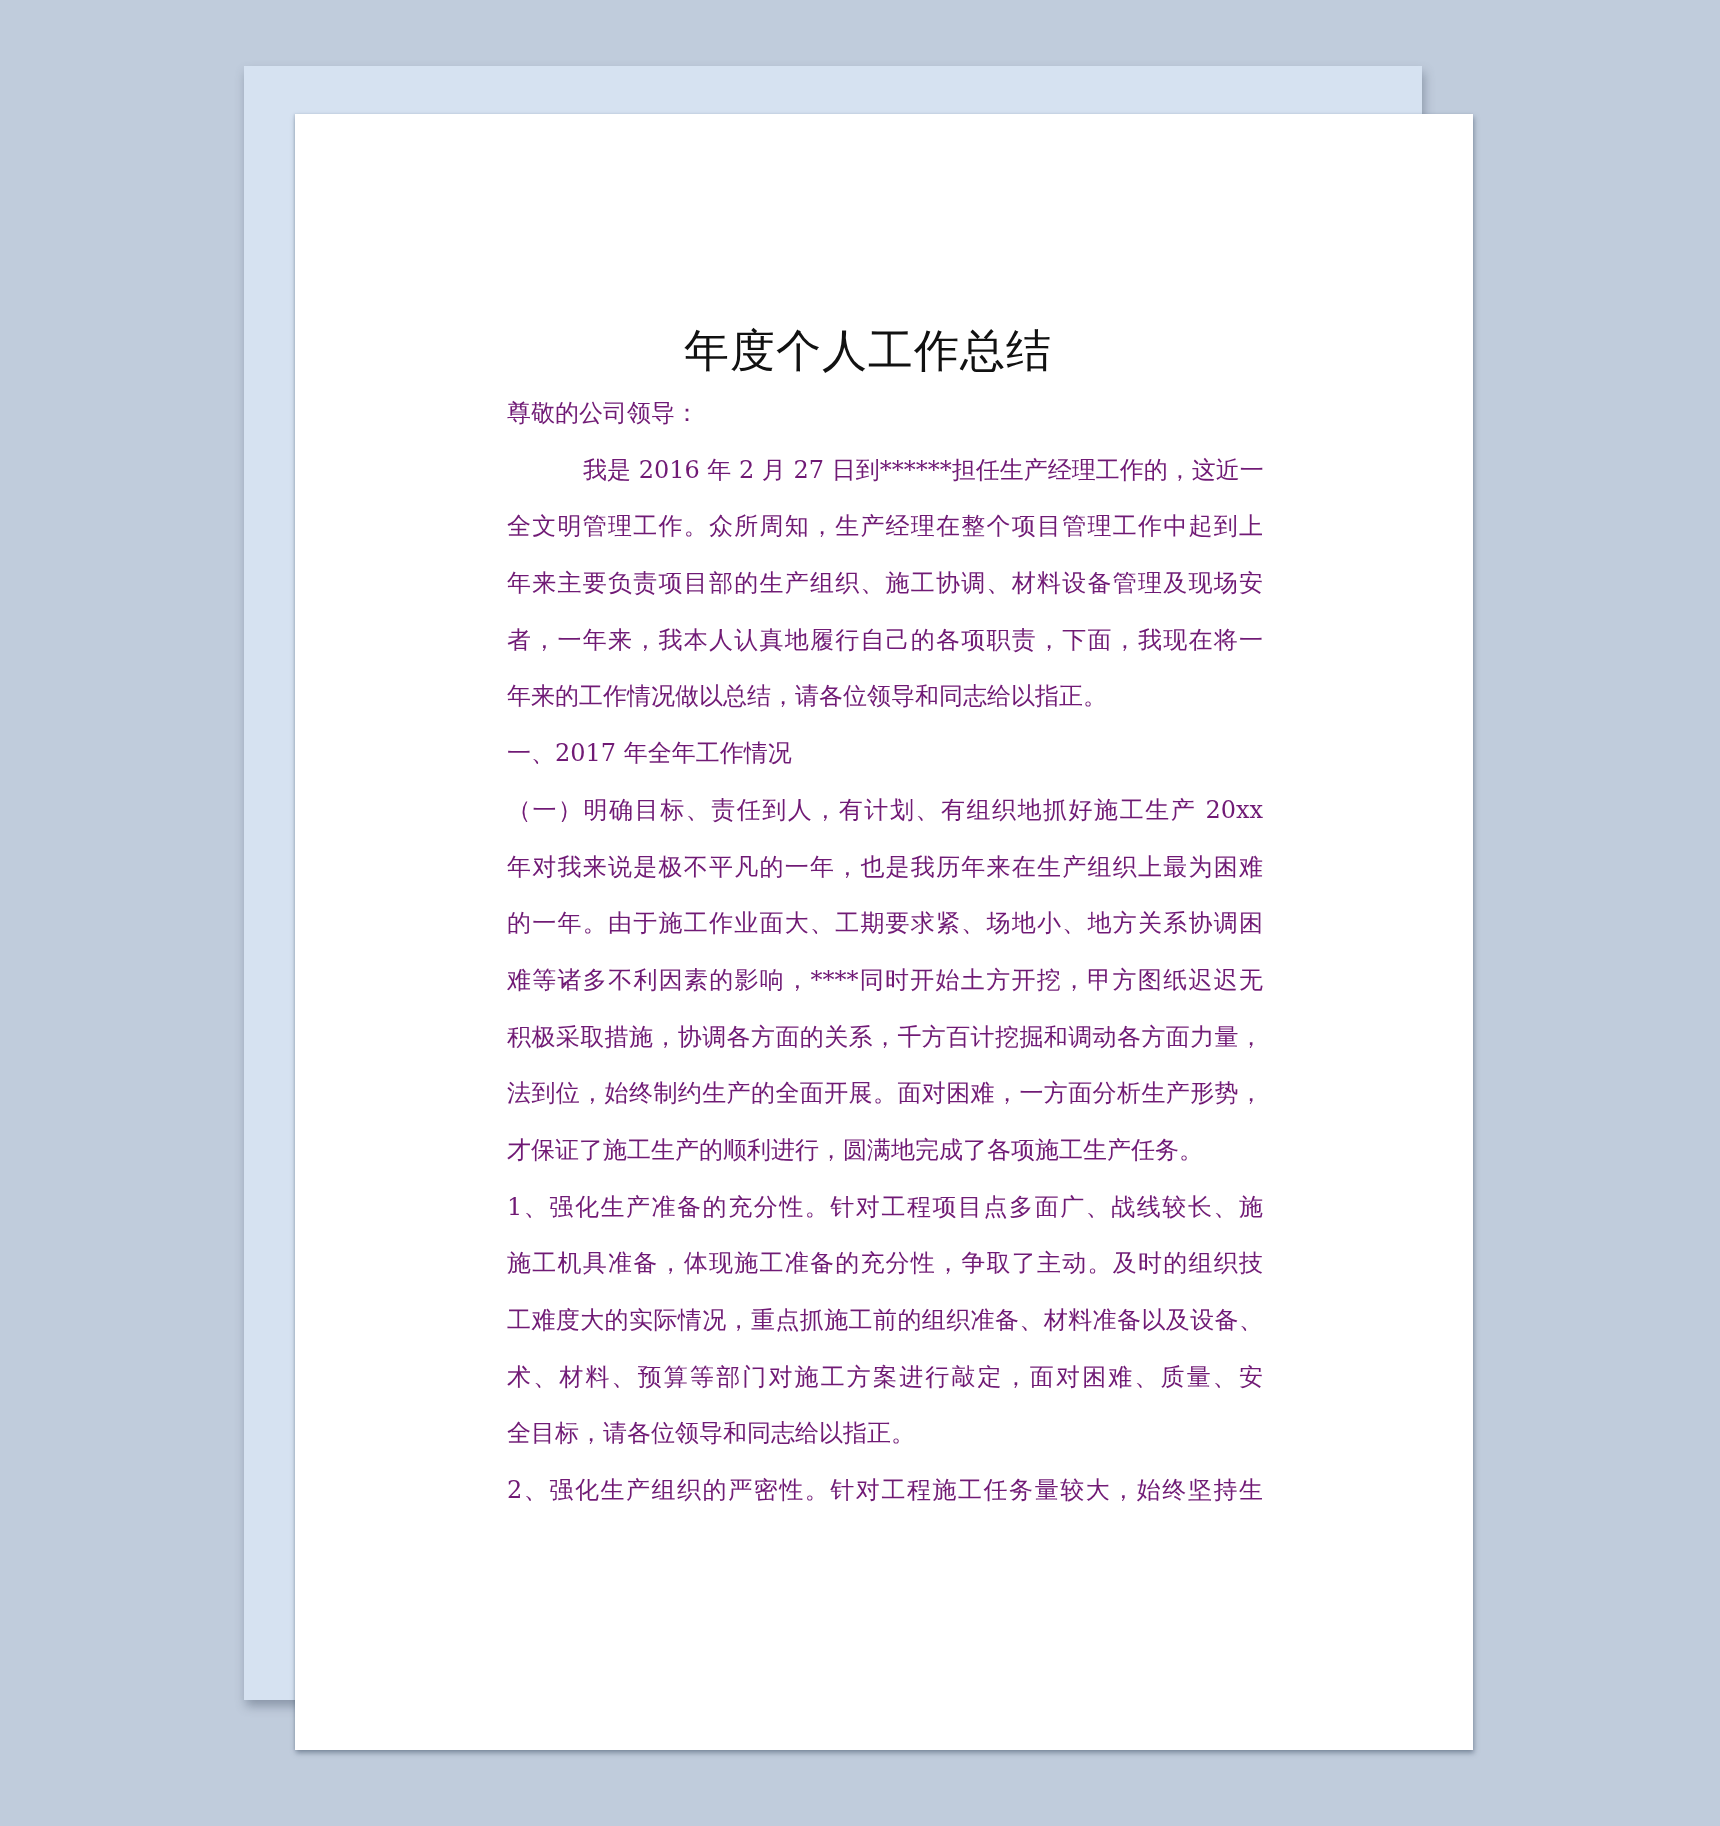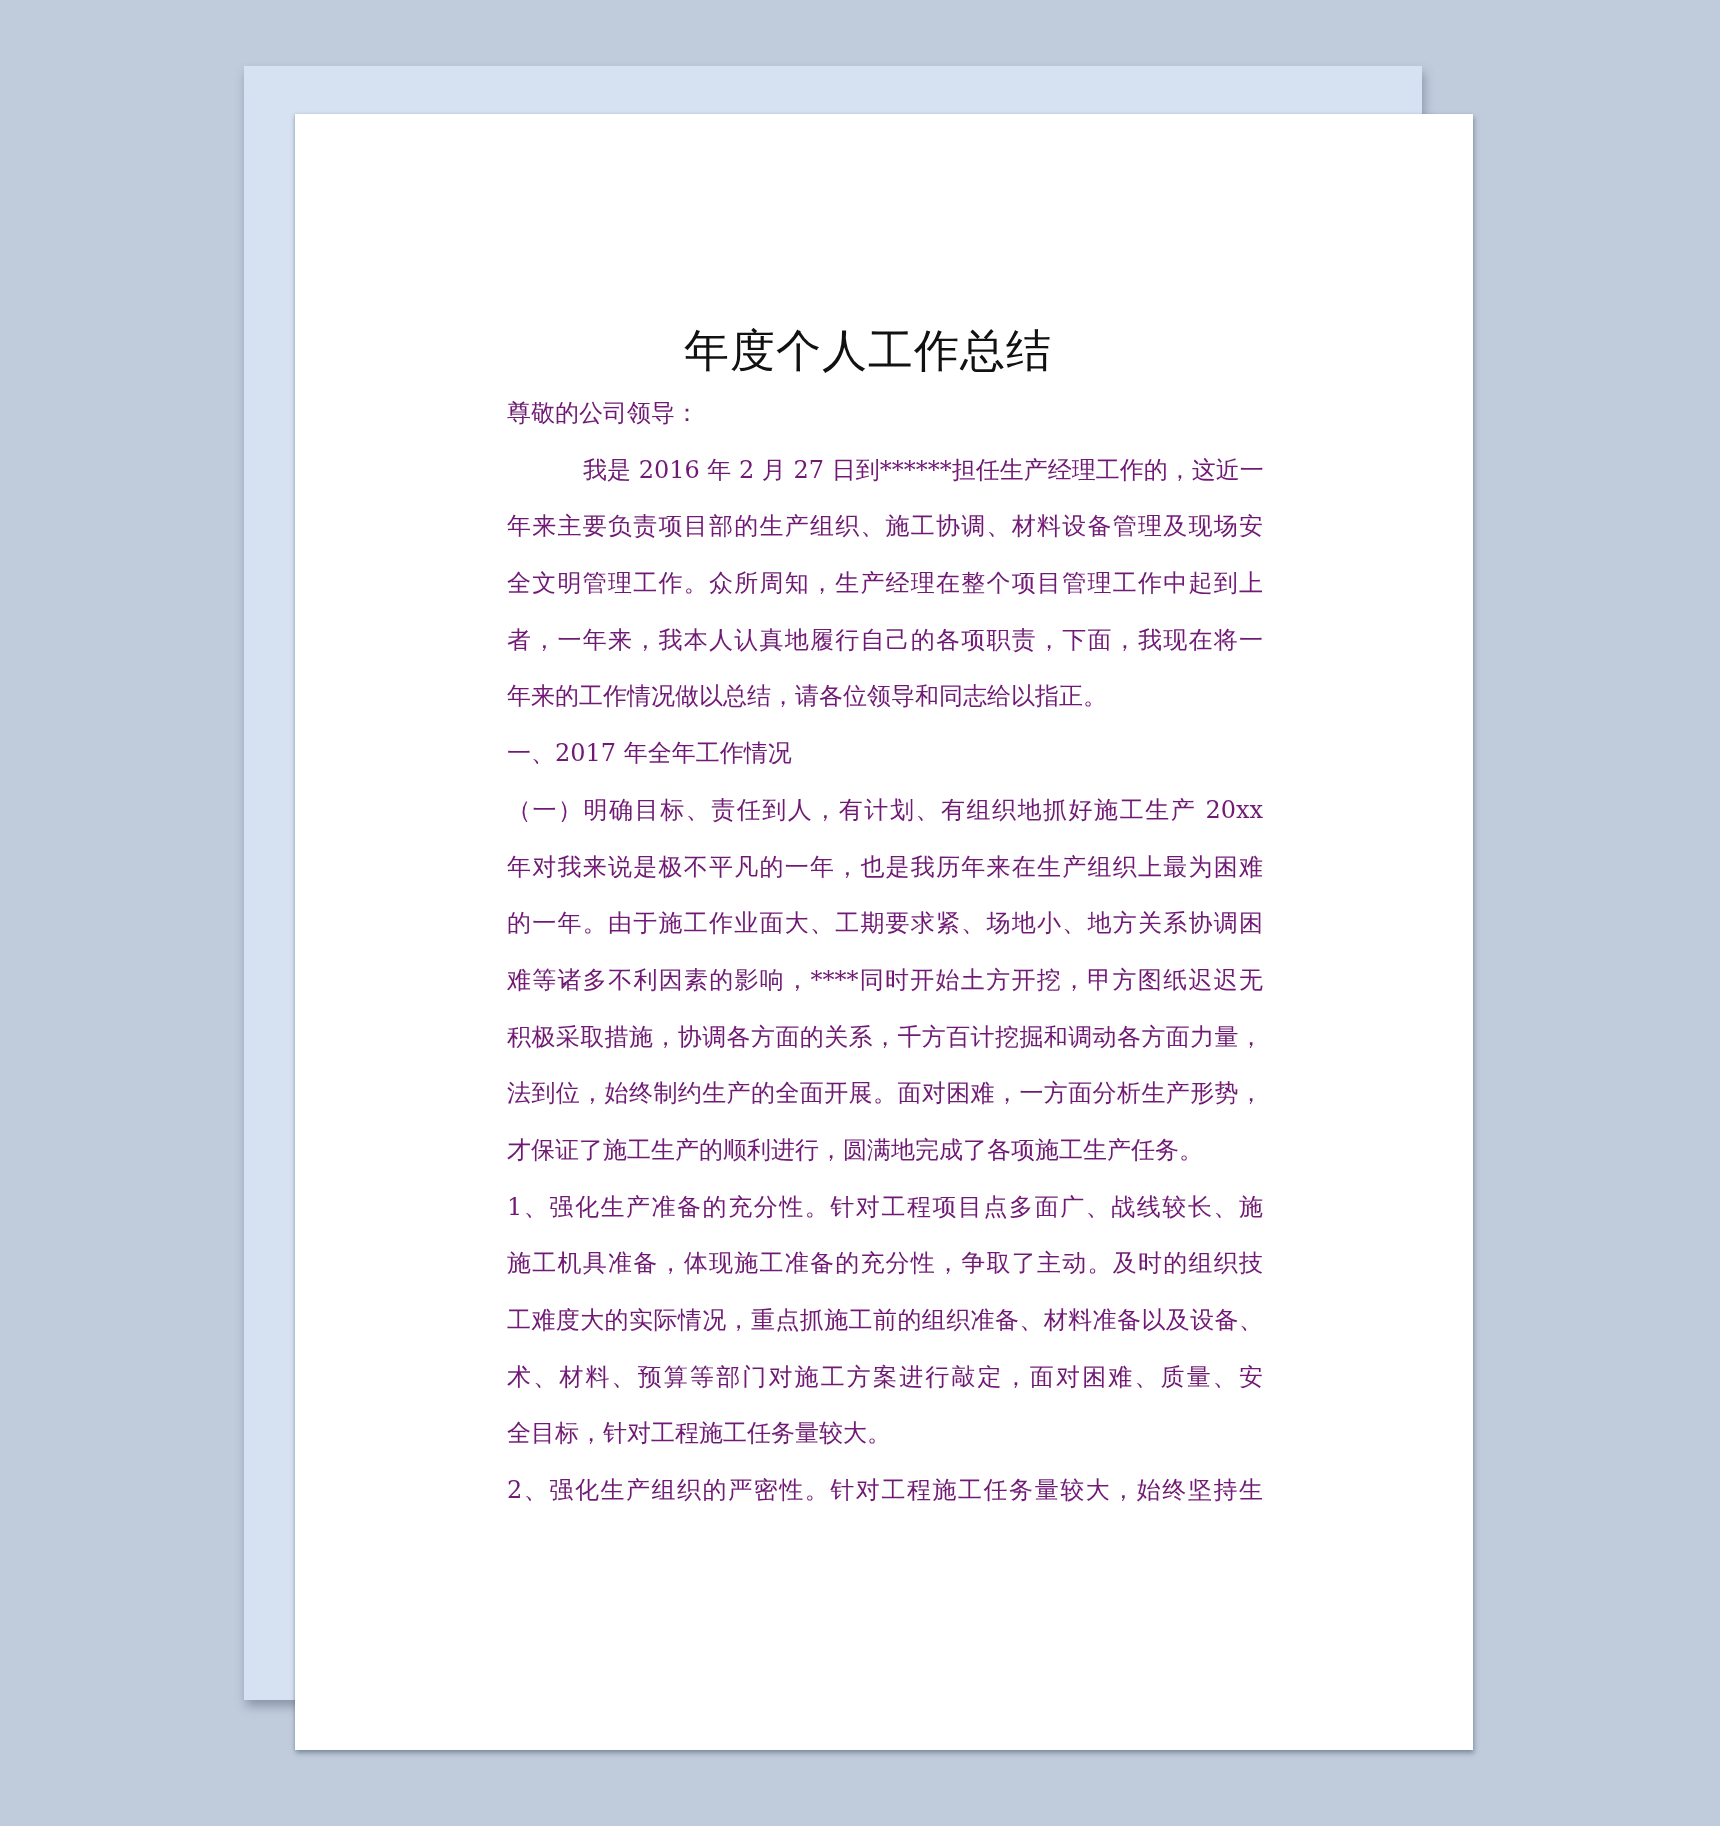--- a/index.html
+++ b/index.html
@@ -74,31 +74,31 @@
 
 <div class="back-page"></div>
 
 <div class="front-page"></div>
 
 <h1 class="doc-title">年度个人工作总结</h1>
 
 <div class="doc-body">
   <span class="line last">尊敬的公司领导：</span>
   <span class="line indent">我是 2016 年 2 月 27 日到******担任生产经理工作的，这近一</span>
+  <span class="line">全文明管理工作。众所周知，生产经理在整个项目管理工作中起到上</span>
   <span class="line">年来主要负责项目部的生产组织、施工协调、材料设备管理及现场安</span>
-  <span class="line">全文明管理工作。众所周知，生产经理在整个项目管理工作中起到上</span>
   <span class="line">者，一年来，我本人认真地履行自己的各项职责，下面，我现在将一</span>
   <span class="line last">年来的工作情况做以总结，请各位领导和同志给以指正。</span>
   <span class="line last">一、2017 年全年工作情况</span>
   <span class="line">（一）明确目标、责任到人，有计划、有组织地抓好施工生产 20xx</span>
   <span class="line">年对我来说是极不平凡的一年，也是我历年来在生产组织上最为困难</span>
   <span class="line">的一年。由于施工作业面大、工期要求紧、场地小、地方关系协调困</span>
   <span class="line">难等诸多不利因素的影响，****同时开始土方开挖，甲方图纸迟迟无</span>
   <span class="line">积极采取措施，协调各方面的关系，千方百计挖掘和调动各方面力量，</span>
   <span class="line">法到位，始终制约生产的全面开展。面对困难，一方面分析生产形势，</span>
   <span class="line last">才保证了施工生产的顺利进行，圆满地完成了各项施工生产任务。</span>
   <span class="line">1、强化生产准备的充分性。针对工程项目点多面广、战线较长、施</span>
   <span class="line">施工机具准备，体现施工准备的充分性，争取了主动。及时的组织技</span>
   <span class="line">工难度大的实际情况，重点抓施工前的组织准备、材料准备以及设备、</span>
   <span class="line">术、材料、预算等部门对施工方案进行敲定，面对困难、质量、安</span>
-  <span class="line last">全目标，针对工程施工任务量较大。</span>
+  <span class="line last">全目标，请各位领导和同志给以指正。</span>
   <span class="line">2、强化生产组织的严密性。针对工程施工任务量较大，始终坚持生</span>
 </div>
 
 </body></html>

